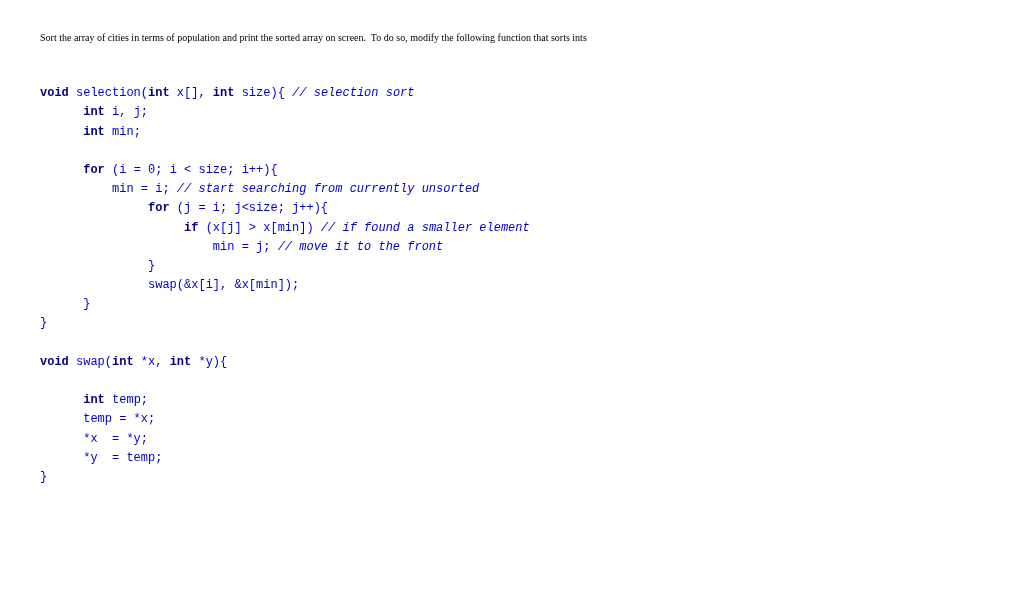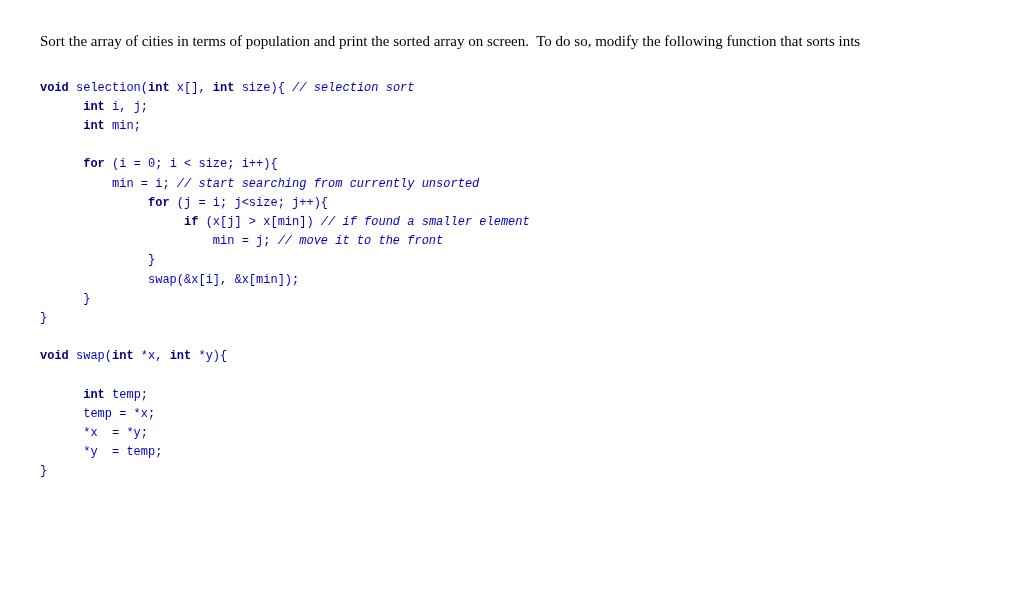--- a/index.html
+++ b/index.html
@@ -11,23 +11,23 @@
     body {
       background-color: #ffffff;
       font-family: Georgia, 'Times New Roman', serif;
       color: #000000;
       padding: 30px 40px;
       width: 1024px;
       min-height: 593px;
     }
 
     .description {
-      font-size: 15px;
+      font-size: 10px;
       line-height: 1.5;
-      margin-bottom: 7px;
+      margin-bottom: 20px;
       color: #000000;
     }
 
     .code-block {
       font-family: Liberation Mono, monospace;
       font-size: 12px;
       line-height: 1.6;
       color: #0000cc;
       white-space: pre;
     }

